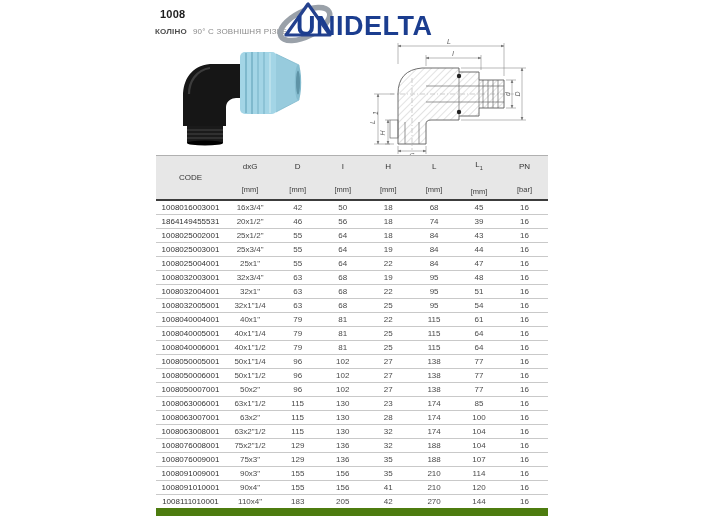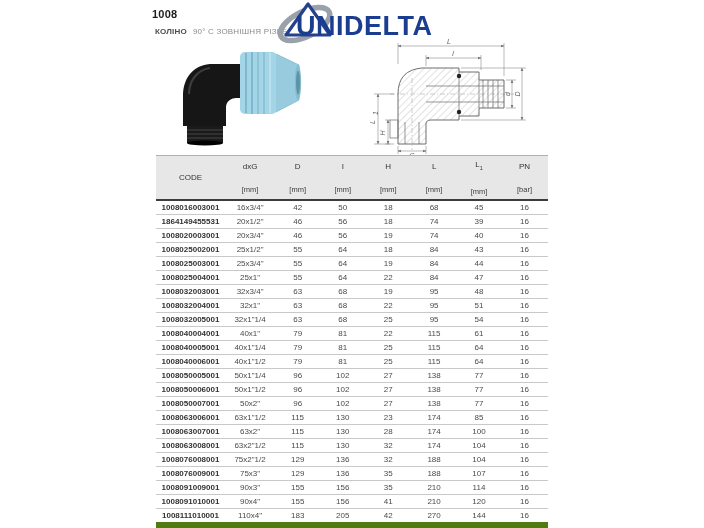--- a/index.html
+++ b/index.html
@@ -1,20 +1,20 @@
 <!DOCTYPE html>
 <html><head>
 <meta charset="utf-8">
 <style>
   html,body{margin:0;padding:0;background:#fff;}
   .page{position:relative;width:704px;height:528px;background:#ffffff;overflow:hidden;
         font-family:"Liberation Sans",sans-serif;}
 
   
-  .code-label{position:absolute;left:152px;top:8px;font-size:11px;font-weight:bold;color:#1d1d1d;letter-spacing:.2px;}
+  .code-label{position:absolute;left:160px;top:8px;font-size:11px;font-weight:bold;color:#1d1d1d;letter-spacing:.2px;}
   .subtitle{position:absolute;left:155px;top:27px;font-size:8px;color:#8b8b8b;letter-spacing:.2px;}
   .subtitle .t-main{font-weight:bold;color:#4c4c4c;margin-right:6px;}
 
   
   .logo{position:absolute;left:276px;top:2px;}
 
   
   .photo{position:absolute;left:180px;top:50px;}
 
   
@@ -26,21 +26,21 @@
   .axis{stroke:#9a9a9a;stroke-width:.5;stroke-dasharray:5 2 1 2;fill:none;}
 
   
   .spec-table{position:absolute;left:156px;top:155px;width:392px;border-collapse:collapse;table-layout:fixed;}
   .spec-table thead th{background:#e7e7e7;border-top:1px solid #b0b0b0;border-bottom:2px solid #3c3c3c;
         font-weight:normal;color:#333;font-size:8px;line-height:9px;padding:4px 0 3px;vertical-align:middle;}
   .spec-table thead th .th-unit{font-size:7.5px;color:#3d3d3d;margin-top:14px;}
   .spec-table thead th sub{font-size:5.5px;}
   .spec-table tbody td{border-bottom:1px solid #c9c9c9;font-size:8px;color:#4a4a4a;
         text-align:center;height:13px;line-height:13px;padding:0;white-space:nowrap;}
-  .spec-table tbody td.code{font-weight:bold;color:#333;}
+  .spec-table tbody td.code{font-weight:normal;color:#333;}
   .spec-table tbody tr:last-child td{border-bottom:8px solid #4d7c0f;}
 </style>
 </head>
 <body>
 
 <div class="page">
 
   <div class="code-label">1008</div>
   <div class="subtitle">
     <span class="t-main">КОЛІНО</span><span>90° С ЗОВНІШНЯ РІЗЬБА</span>
@@ -218,30 +218,20 @@
           <td class="code">1864149455531</td>
           <td>20x1/2"</td>
           <td>46</td>
           <td>56</td>
           <td>18</td>
           <td>74</td>
           <td>39</td>
           <td>16</td>
         </tr>
         <tr>
-          <td class="code">1008020003001</td>
-          <td>20x3/4"</td>
-          <td>46</td>
-          <td>56</td>
-          <td>19</td>
-          <td>74</td>
-          <td>40</td>
-          <td>16</td>
-        </tr>
-        <tr>
           <td class="code">1008025002001</td>
           <td>25x1/2"</td>
           <td>55</td>
           <td>64</td>
           <td>18</td>
           <td>84</td>
           <td>43</td>
           <td>16</td>
         </tr>
         <tr>

